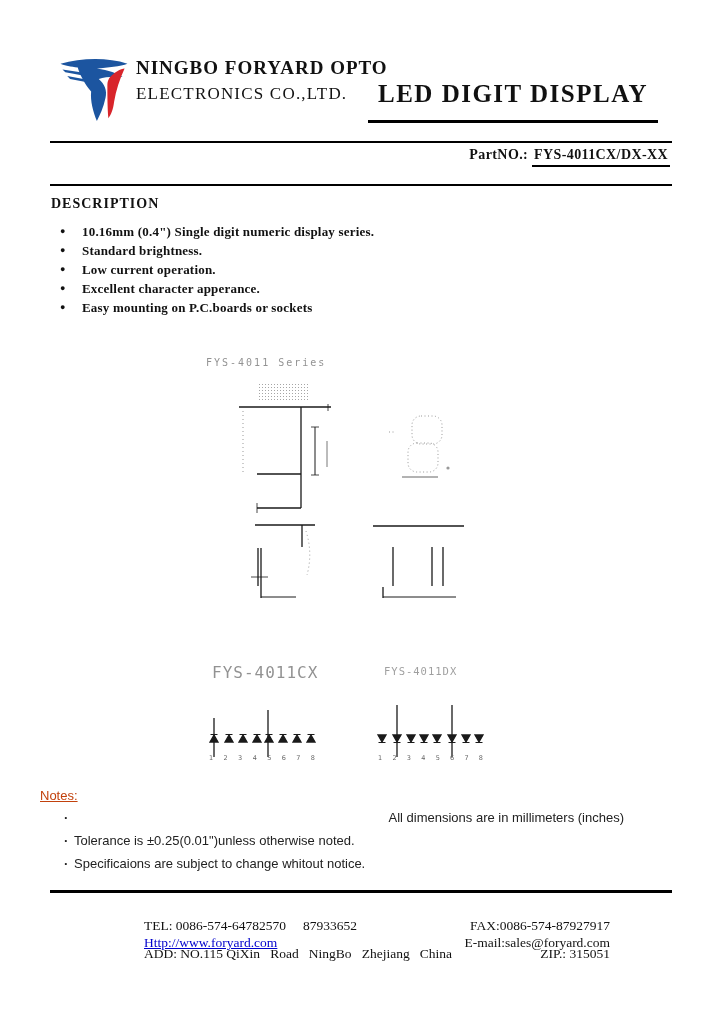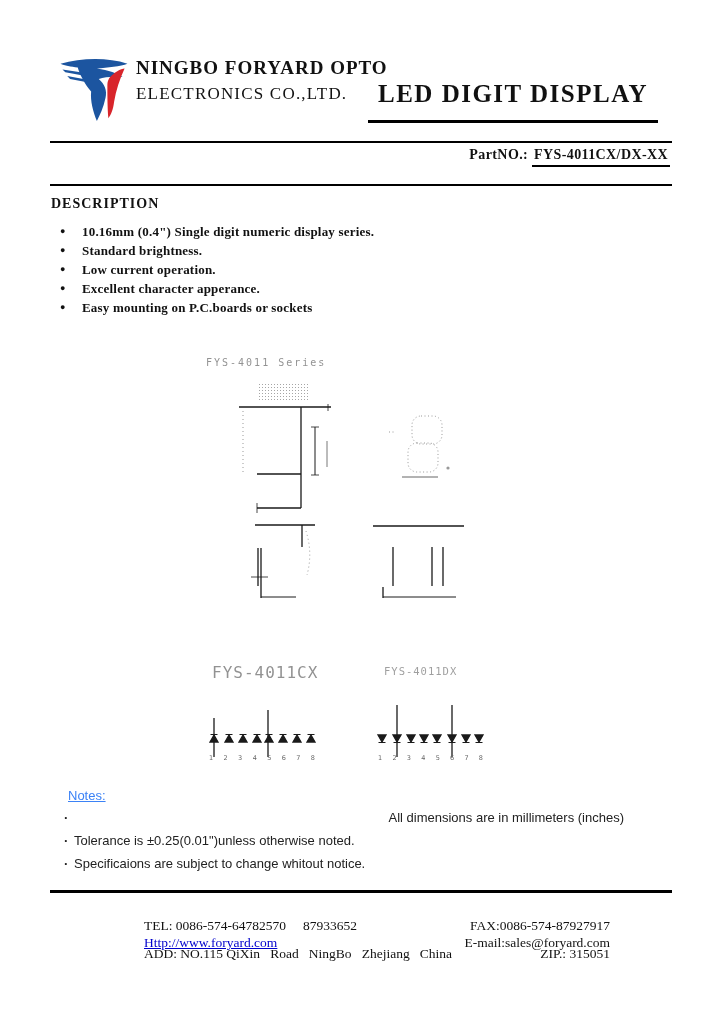--- a/index.html
+++ b/index.html
@@ -33,21 +33,21 @@
   .faintlbl{color:#777;font-family:"DejaVu Sans Mono",monospace;}
   .series-lbl{left:206px;top:2px;font-size:10px;letter-spacing:2px;opacity:.8;}
   .cx-lbl{left:212px;top:308px;font-size:16px;letter-spacing:1px;opacity:.8;}
   .dx-lbl{left:384px;top:310px;font-size:10.5px;letter-spacing:1px;opacity:.7;}
   .dots{background-image:radial-gradient(#8f8f8f .6px,transparent .7px);background-size:3px 3px;}
   .dots2{background-image:radial-gradient(#a5a5a5 .6px,transparent .7px);background-size:4px 4px;}
   .pinrow{display:flex;justify-content:space-between;font-size:6.5px;color:#666;
           font-family:"DejaVu Sans",sans-serif;}
 
   
-  .notes-head{left:68px;top:788px;font-size:13px;font-family:"Liberation Sans",sans-serif;color:#3b82f6;text-decoration:underline;}
+  .notes-head{left:40px;top:788px;font-size:13px;font-family:"Liberation Sans",sans-serif;color:#c2410c;text-decoration:underline;}
   .note-item{position:relative;left:0;padding-left:10px;font-size:13px;color:#222;
              font-family:"Liberation Sans",sans-serif;}
   .note-item:before{content:"\00B7";position:absolute;left:0;font-weight:bold;}
   .n1{top:810px;text-align:right;}.n2{top:833px;}.n3{top:856px;}
   .note-wrap{left:64px;width:560px;}
 
   
   .frow{left:144px;width:466px;display:flex;justify-content:space-between;
         font-size:13.5px;white-space:pre;}
   .f1{top:946px;}.f2{top:918px;}.f3{top:935px;}

